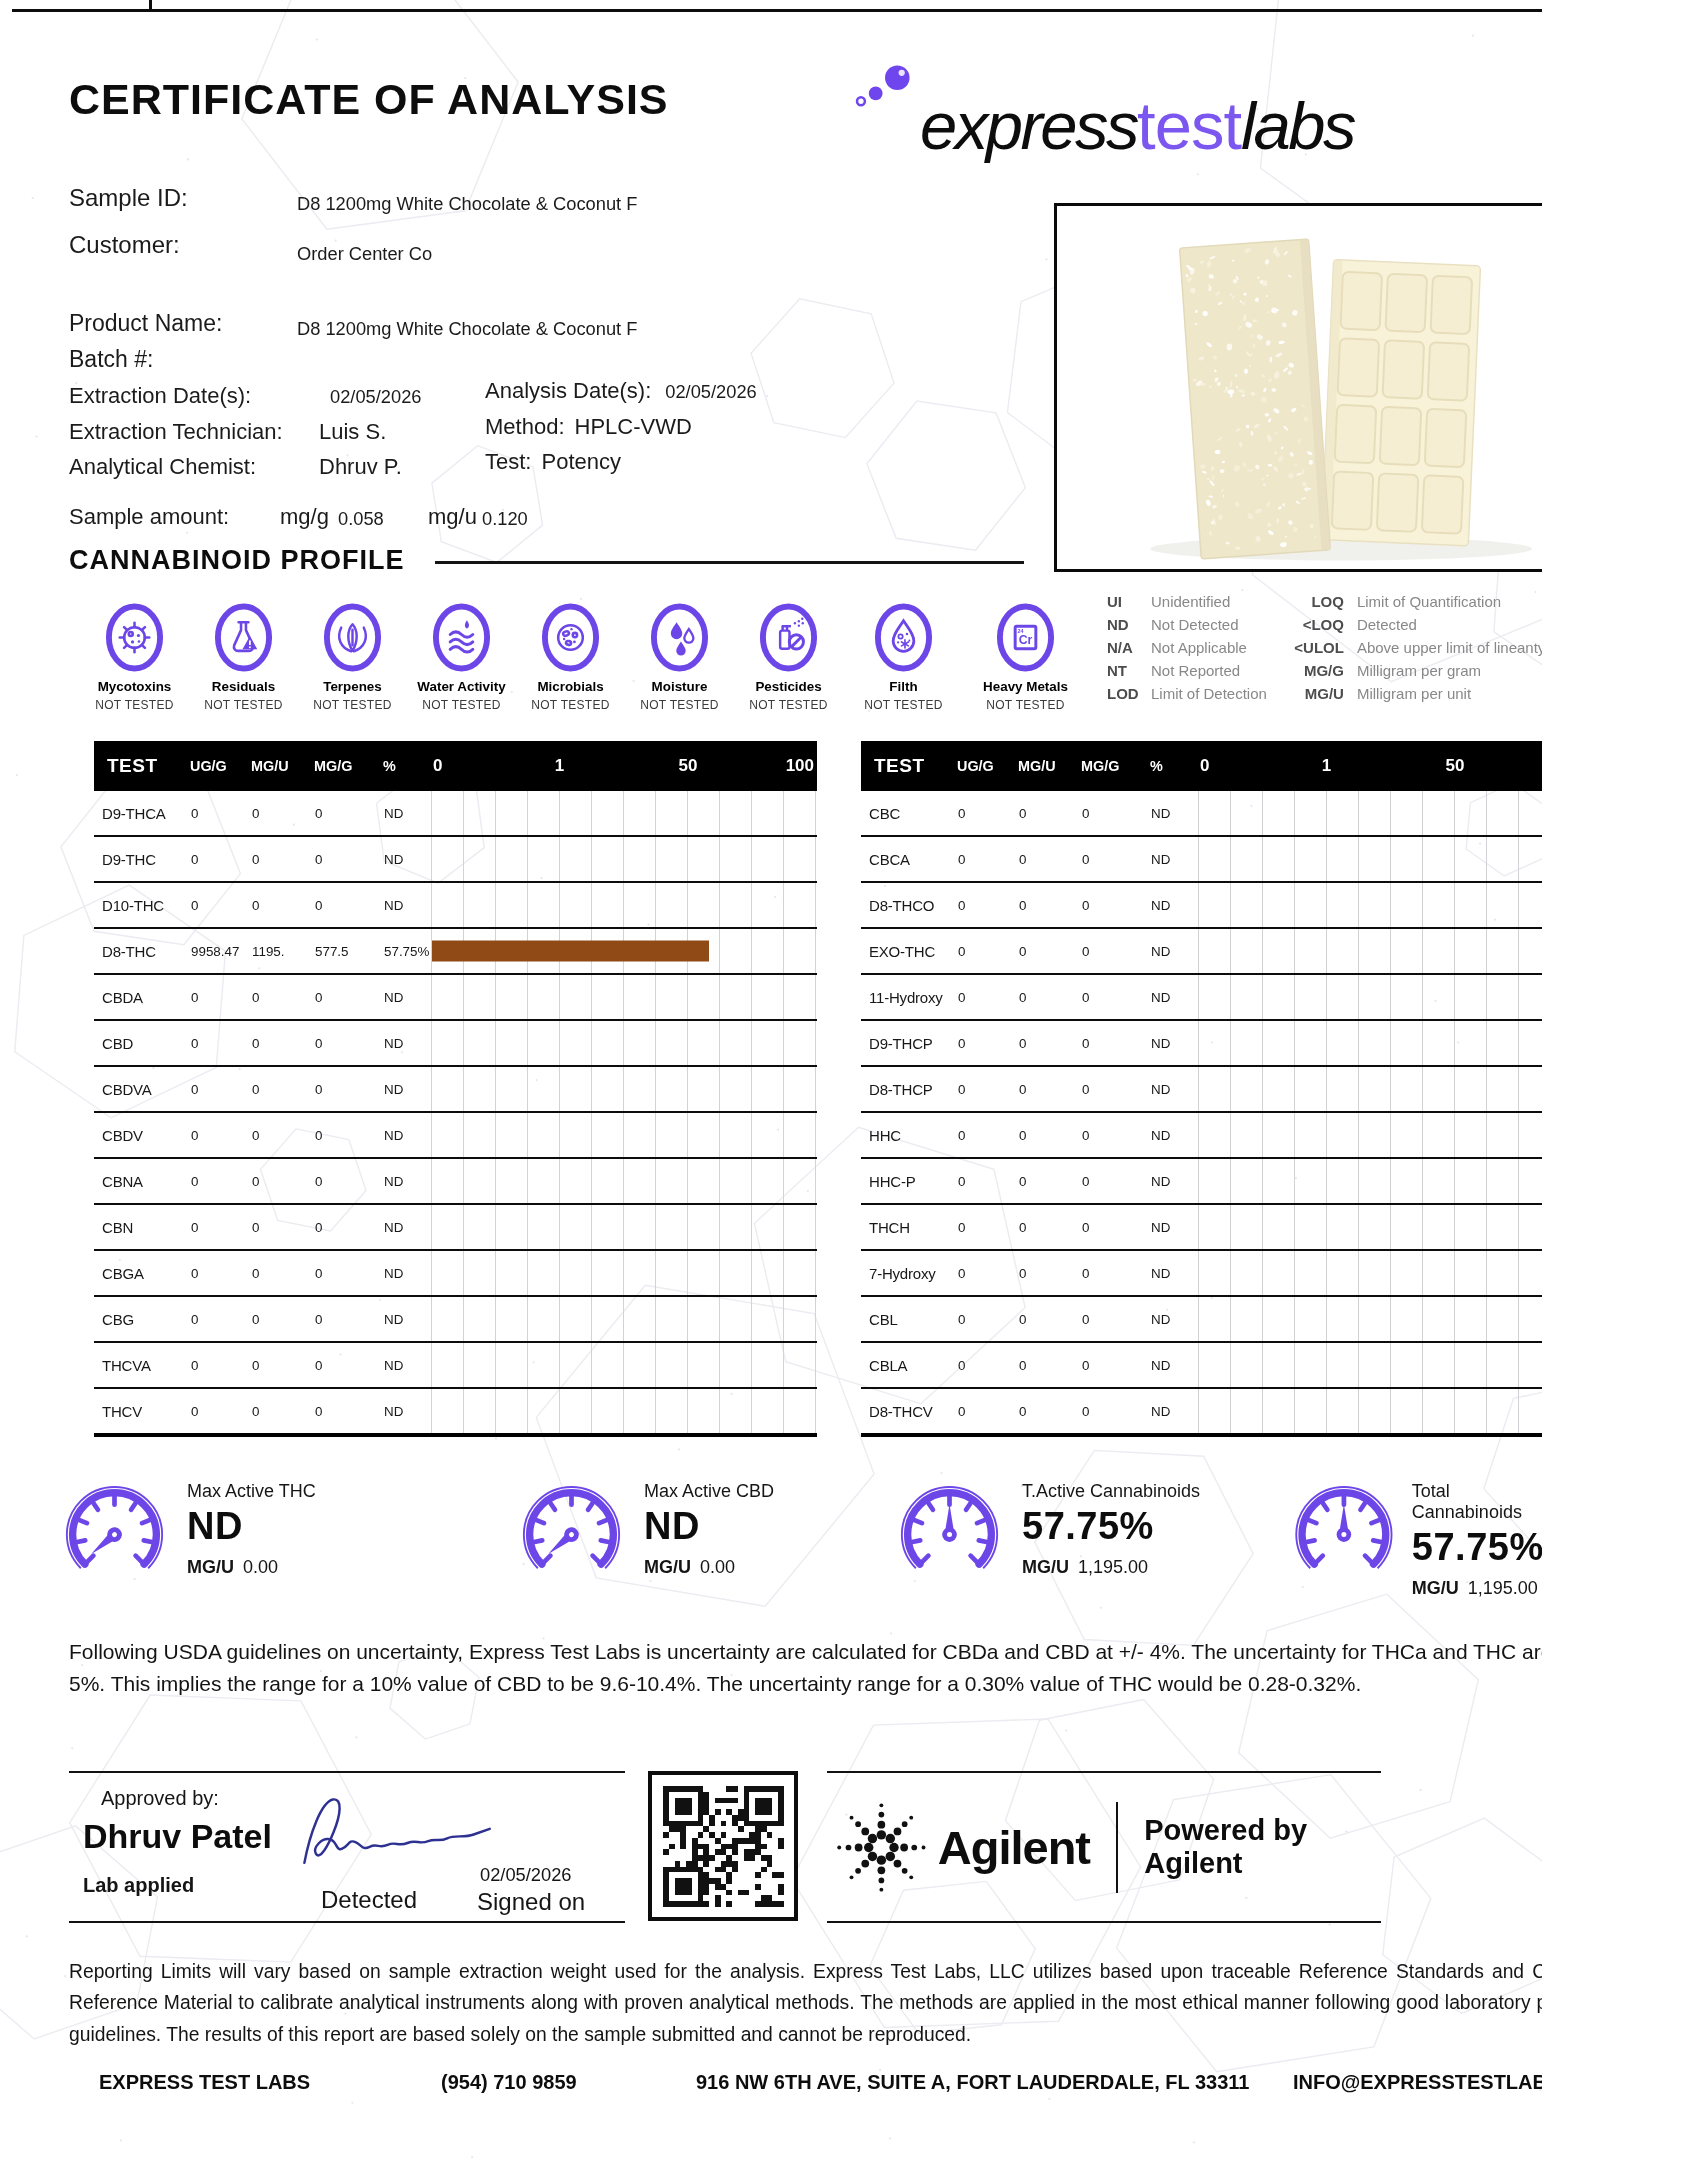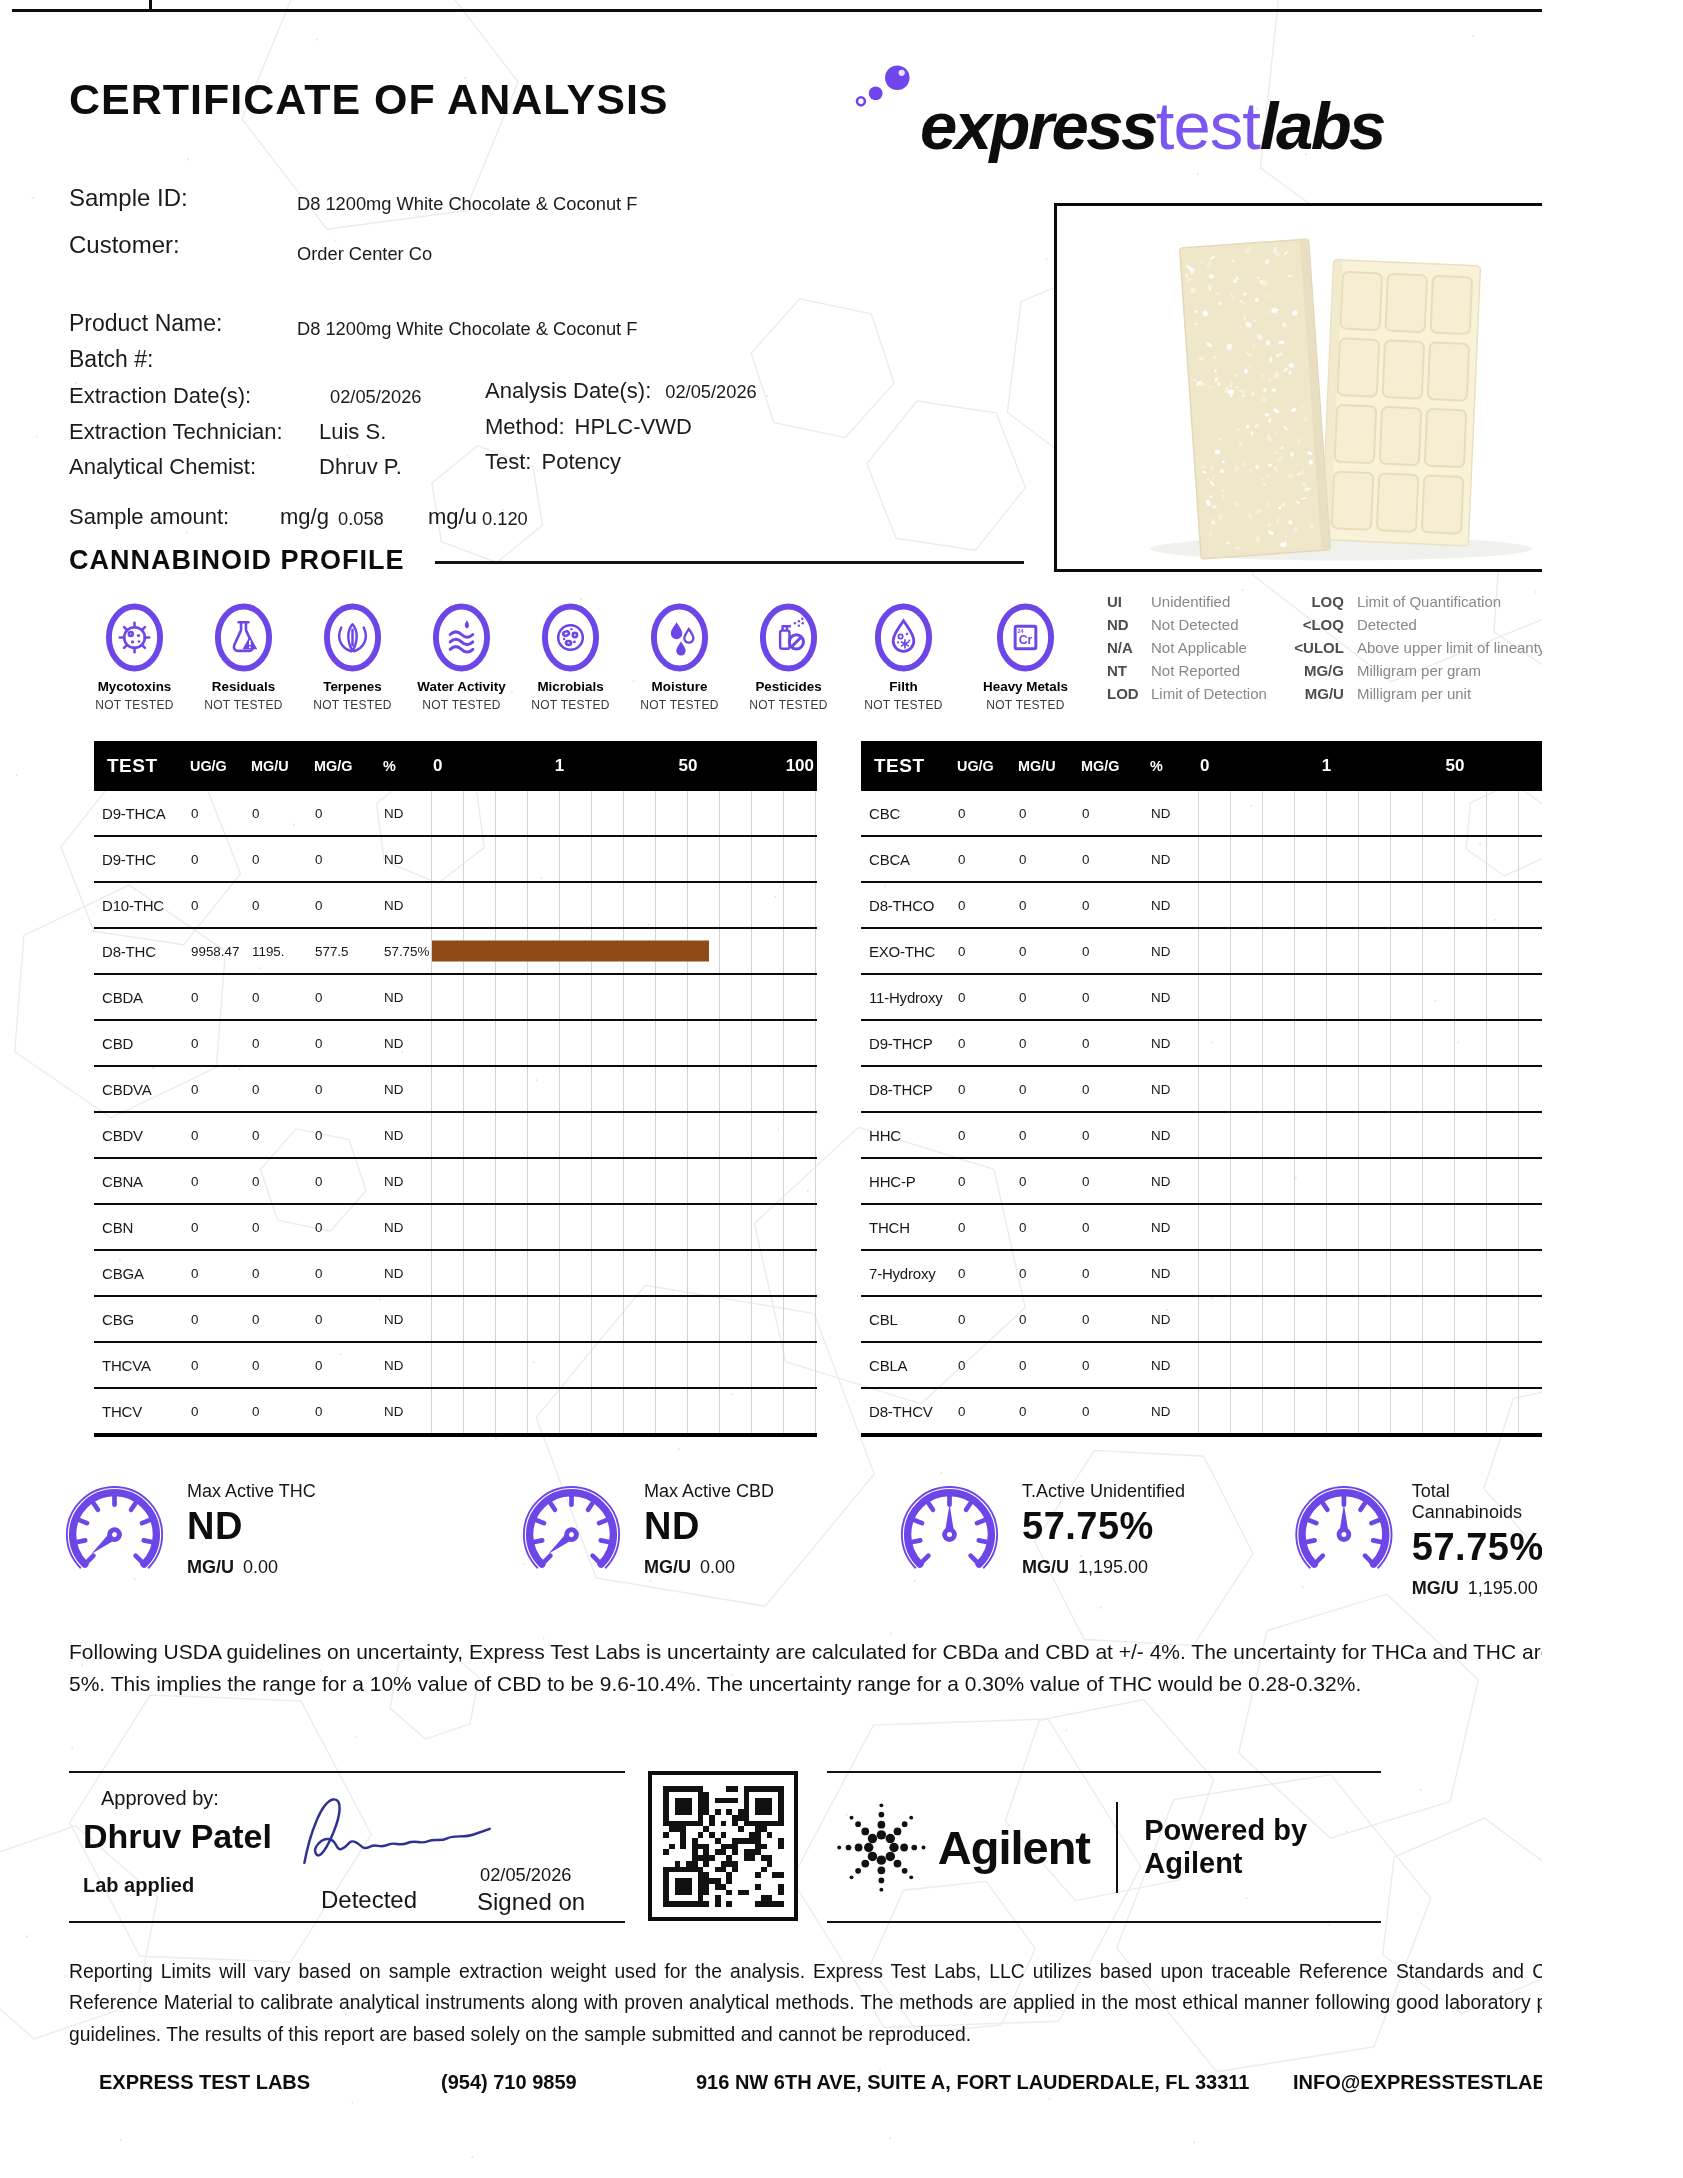--- a/index.html
+++ b/index.html
@@ -6,21 +6,21 @@
   #page{position:relative;width:1542px;height:2178px;background:#fff;overflow:hidden;
         font-family:"Liberation Sans",sans-serif;color:#151515;}
   #bg{position:absolute;left:0;top:0;width:1683px;height:2178px;pointer-events:none;}
   .abs{position:absolute;}
   .top-rule{position:absolute;left:12px;top:9px;width:1659px;height:2.5px;background:#0d0d0d;}
   .top-tick{position:absolute;left:149px;top:0;width:2.5px;height:10px;background:#0d0d0d;}
 
   .title{position:absolute;left:69px;top:75px;margin:0;font-size:43px;font-weight:800;letter-spacing:1px;color:#0d0d0d;}
   .logo{position:absolute;left:853px;top:61px;display:flex;align-items:flex-end;}
   .logo .bub{width:65px;height:55px;margin-right:2px;margin-bottom:42px;}
-  .logo .word{font-size:67px;line-height:.95;font-weight:700;font-style:italic;letter-spacing:-2.5px;color:#0d0d0d;}
+  .logo .word{font-size:67px;line-height:.95;font-weight:400;font-style:italic;letter-spacing:-2.5px;color:#0d0d0d;}
   .logo .te{font-weight:400;font-style:normal;letter-spacing:-1px;}
 
   .il{position:absolute;font-size:24px;color:#1b1b1b;}
   .iv{position:absolute;font-size:18.3px;color:#1b1b1b;}
   #l-sid{left:69px;top:184px;} #v-sid{left:297px;top:193px;}
   #l-cus{left:69px;top:231px;} #v-cus{left:297px;top:243px;}
   #l-prd{left:69px;top:310px;font-size:23px;} #v-prd{left:297px;top:318px;}
   #l-bat{left:69px;top:346px;font-size:23px;}
   #l-exd{left:69px;top:383px;font-size:22px;} #v-exd{left:330px;top:386px;}
   #g-and{left:485px;top:378px;display:flex;gap:14px;}
@@ -1036,21 +1036,21 @@
           <line x1="76.33" y1="44.09" x2="84.65" y2="40.65" stroke="#6d46e8" stroke-width="4.5" stroke-linecap="round"></line>
           <line x1="77.95" y1="60.56" x2="86.78" y2="62.32" stroke="#6d46e8" stroke-width="4.5" stroke-linecap="round"></line>
           <line x1="70.15" y1="75.15" x2="76.52" y2="81.52" stroke="#6d46e8" stroke-width="4.5" stroke-linecap="round"></line>
     <g transform="rotate(0 50 55)">
       <path d="M44.8 58 L50 26 L55.2 58 Z" fill="#6d46e8"></path>
       <circle cx="50" cy="55" r="7" fill="#6d46e8"></circle>
       <circle cx="50" cy="55" r="2.4" fill="#fff"></circle>
     </g>
         </svg>
         <div class="gtxt">
-      <div class="gtitle">T.Active Unidentified</div>
+      <div class="gtitle">T.Active Cannabinoids</div>
       <div class="gval">57.75%</div>
       <div class="gunit">
         <span class="gul">MG/U</span><span class="guv">1,195.00</span>
       </div>
         </div>
       </div>
       <div class="gauge" style="left: 1290px;">
         <svg viewBox="0 0 100 106">
     <path d="M17.83 87.17 A45.5 45.5 0 1 1 82.17 87.17" fill="none" stroke="#6d46e8" stroke-width="1.8"></path>
     <path d="M21.72 83.28 A40 40 0 1 1 78.28 83.28" fill="none" stroke="#6d46e8" stroke-width="7" stroke-linecap="round"></path>

